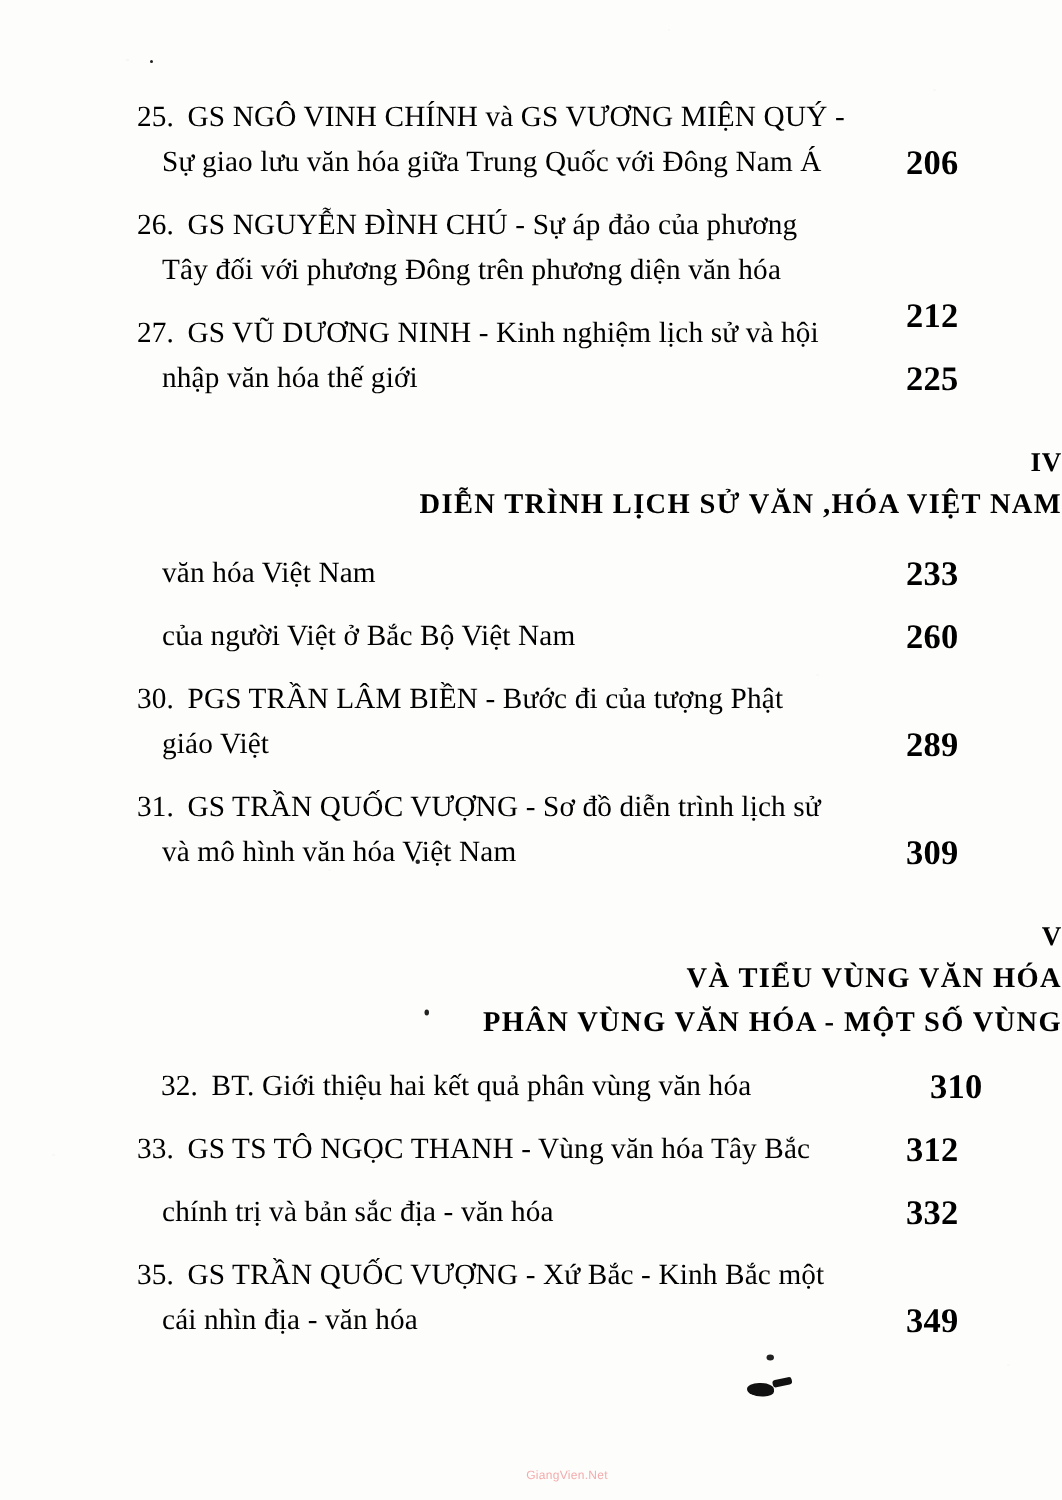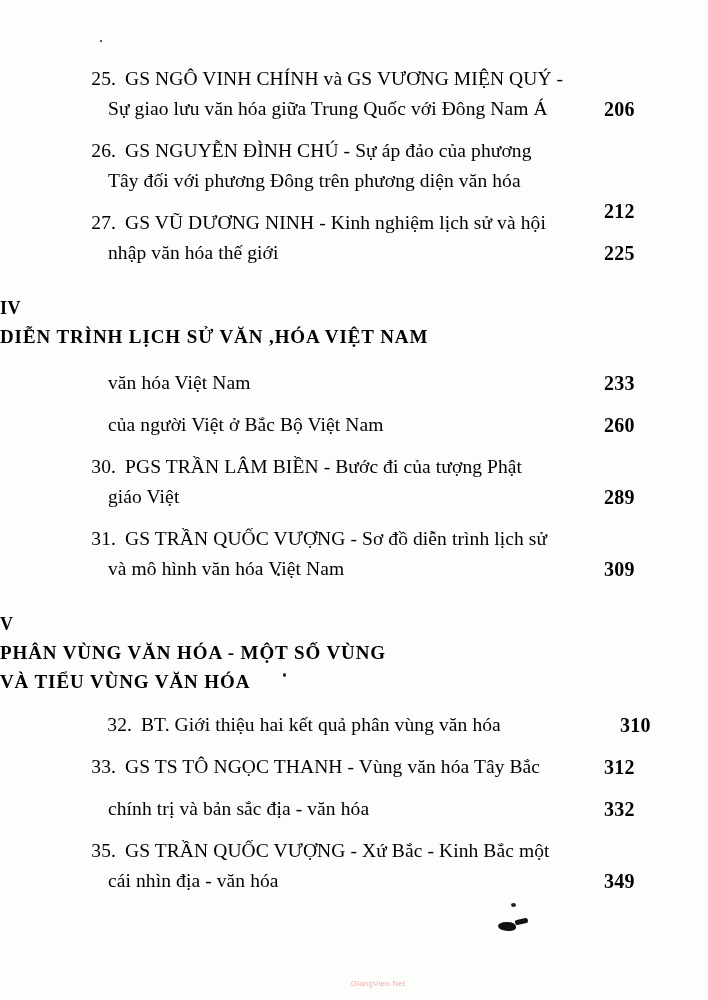--- a/index.html
+++ b/index.html
@@ -77,29 +77,29 @@
     display: inline-block;
     margin-left: 108px;
   }
 
   
   .pageno {
     position: absolute;
     left: 604px;
     top: 0;
     font-weight: bold;
-    font-size: 20px;
+    font-size: 23px;
     line-height: 30px;
     letter-spacing: 0.2px;
     text-align: center;
   }
 
   
   .section-head {
-    text-align: left;
+    text-align: right;
     margin: 0;
   }
   .section-head .roman {
     font-weight: bold;
     font-size: 18px;
     line-height: 28px;
     letter-spacing: 0.5px;
   }
   .section-head .head-line {
     font-weight: bold;
@@ -215,22 +215,22 @@
         <span class="num">31.</span><span class="dot"></span><span class="txt">GS TRẦN QUỐC VƯỢNG - Sơ đồ diễn trình lịch sử</span>
       </div>
       <div class="line cont">
         <span class="txt">và mô hình văn hóa Việt Nam</span>
         <span class="pageno">309</span>
       </div>
     </div>
 
     <div class="section-head" style="margin-top:26px;">
       <div class="roman">V</div>
+      <div class="head-line">VÀ TIỂU VÙNG VĂN HÓA</div>
       <div class="head-line">PHÂN VÙNG VĂN HÓA - MỘT SỐ VÙNG</div>
-      <div class="head-line">VÀ TIỂU VÙNG VĂN HÓA</div>
     </div>
 
     <div class="entry" style="margin-top:14px;margin-left:16px;">
       <div class="line">
         <span class="num">32.</span><span class="dot"></span><span class="txt">BT. Giới thiệu hai kết quả phân vùng văn hóa</span>
         <span class="pageno">310</span>
       </div>
     </div>
 
     <div class="entry">

